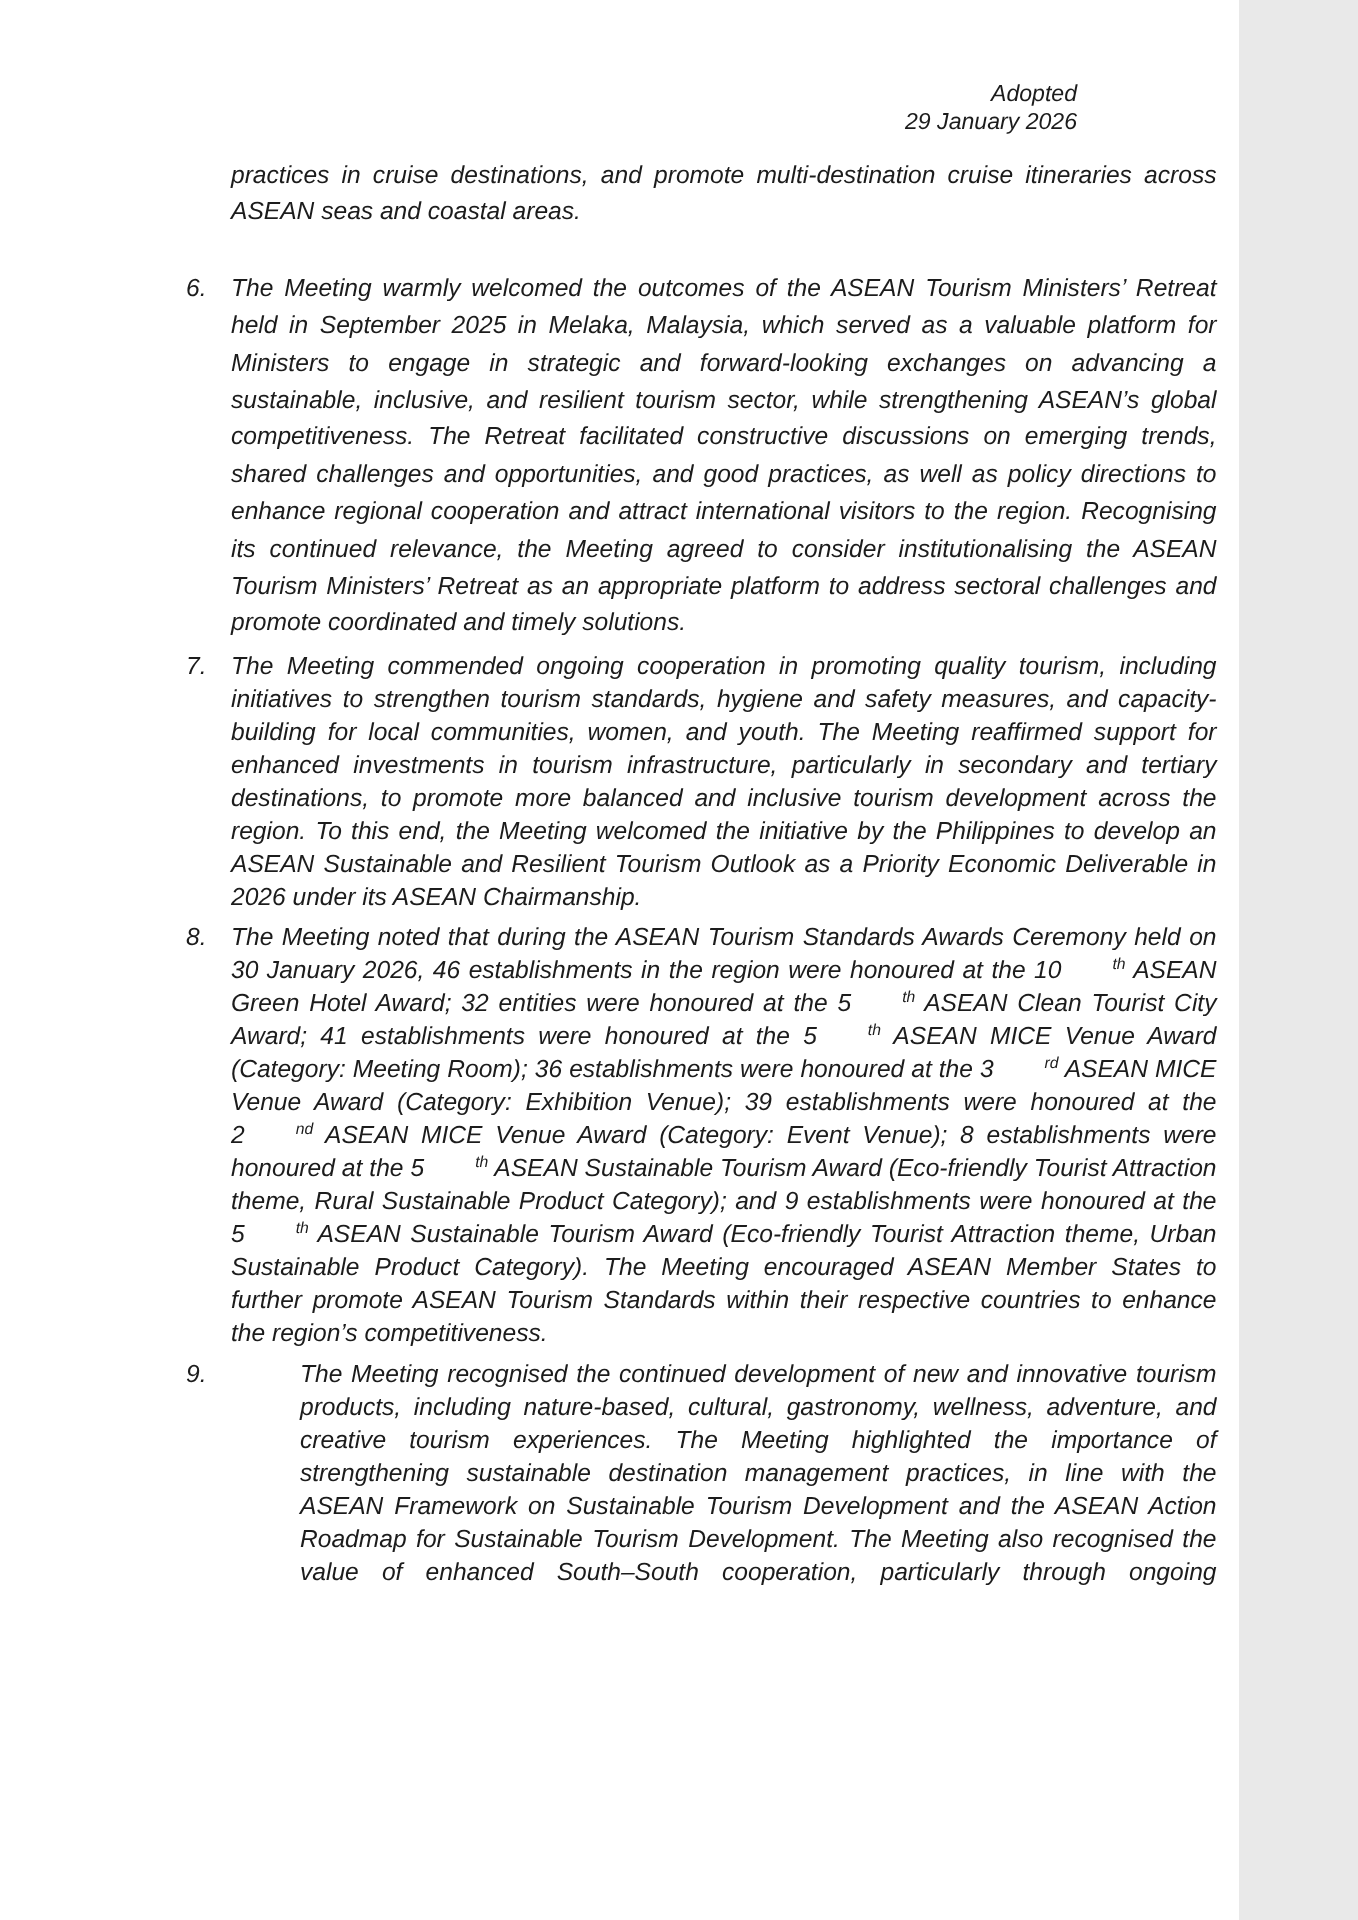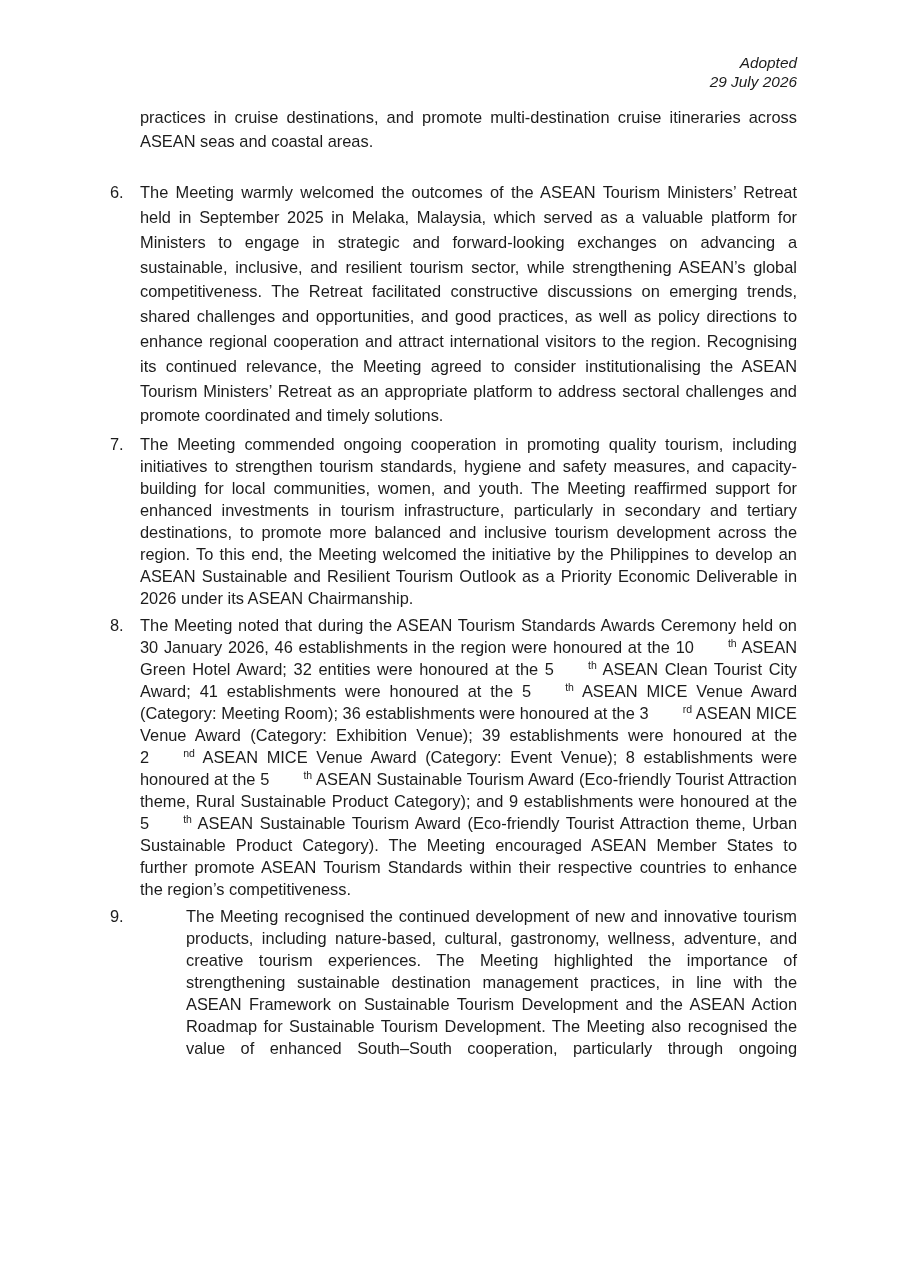--- a/index.html
+++ b/index.html
@@ -4,37 +4,38 @@
 <style>
   * { box-sizing: border-box; }
   html, body { margin: 0; padding: 0; }
   body {
     width: 905px; height: 1280px;
     background: #e9e9e9;
     font-family: "Liberation Sans", "DejaVu Sans", sans-serif;
   }
   .page {
     position: relative;
-    width: 905px; height: 1280px;
+    width: 826px; height: 1280px;
     background: #ffffff;
     color: #1c1c1c;
     overflow: hidden;
   }
   .doc-header {
     position: absolute;
     top: 54px; right: 108px;
     text-align: right;
     font-style: italic;
     font-size: 15.4px;
     line-height: 18.6px;
   }
   .content {
     position: absolute;
-    top: 106px; left: 110px;
+    top: 106px; left: 124px;
     width: 687px;
+    font-style: italic;
   }
   .continuation {
     margin: 0 0 0 30px;
     text-align: justify;
     font-size: 16.4px;
     line-height: 23.6px;
   }
   .section-heading {
     margin: 40px 0 0 0;
     font-size: 16.8px;
@@ -66,21 +67,21 @@
     vertical-align: super;
     margin-left: 34px;
   }
 </style>
 </head>
 <body>
 
 <div class="page">
   <header class="doc-header">
     <div>Adopted</div>
-    <div>29 July 2026</div>
+    <div>29 January 2026</div>
   </header>
 
   <main class="content">
     <p class="continuation">practices in cruise destinations, and promote multi-destination cruise itineraries across ASEAN seas and coastal areas.</p>
 
 
     <section class="numbered-list">
         <div class="list-item">
           <span class="item-number">6.</span>
           <div class="item-text">The Meeting warmly welcomed the outcomes of the ASEAN Tourism Ministers’ Retreat held in September 2025 in Melaka, Malaysia, which served as a valuable platform for Ministers to engage in strategic and forward-looking exchanges on advancing a sustainable, inclusive, and resilient tourism sector, while strengthening ASEAN’s global competitiveness. The Retreat facilitated constructive discussions on emerging trends, shared challenges and opportunities, and good practices, as well as policy directions to enhance regional cooperation and attract international visitors to the region. Recognising its continued relevance, the Meeting agreed to consider institutionalising the ASEAN Tourism Ministers’ Retreat as an appropriate platform to address sectoral challenges and promote coordinated and timely solutions.</div>

